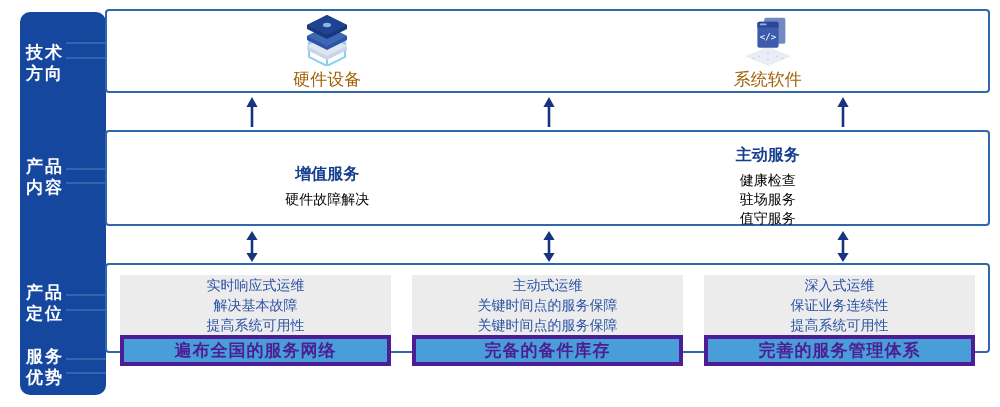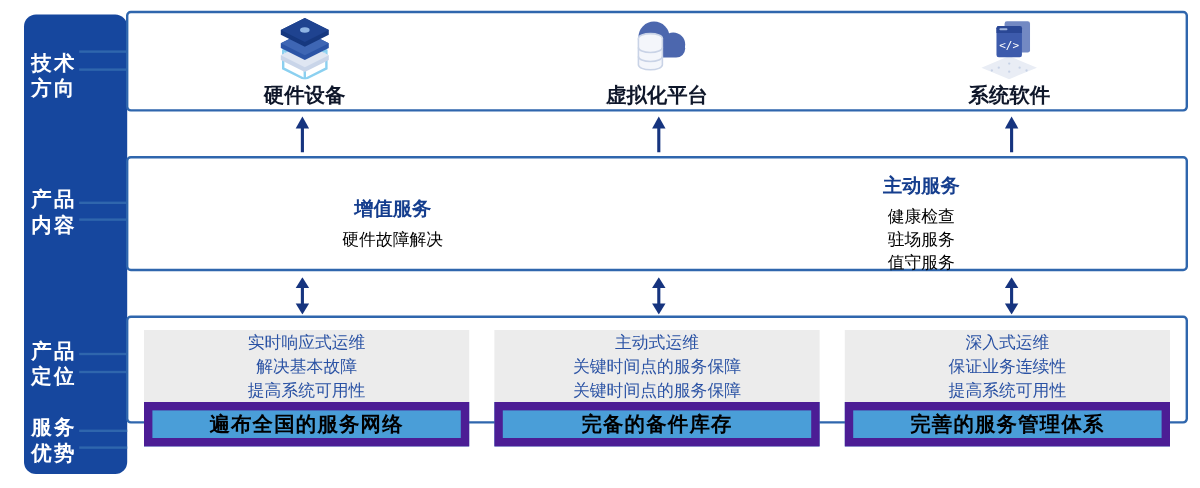--- a/index.html
+++ b/index.html
@@ -24,35 +24,35 @@
     background:#ffffff; border:2px solid #2F66AD; border-radius:4px;
     display:flex; flex-direction:row;
   }
   .top-box { top:9px; height:84px; align-items:center; }
   .mid-box { top:130px; height:96px; }
   .bottom-box { top:263px; height:90px; padding:10px 13px 20px 13px; gap:21px; }
   .tcol, .mcol {
     flex:1 1 0; display:flex; flex-direction:column; align-items:center; justify-content:center;
   }
   .tcol .icon { display:block; }
-  .tlabel { font-size:17px; font-weight:bold; color:#0f172a; margin-top:2px; }
+  .tlabel { font-size:17px; font-weight:normal; color:#a16207; margin-top:2px; }
   .mtitle { font-size:16px; font-weight:bold; color:#153E8E; margin-bottom:5px;margin-top:16px; }
   .mitem  { font-size:14px; color:#000000; line-height:19px; }
   
   .bcol { flex:1 1 0; display:flex; flex-direction:column; }
   .gray-panel {
     height:61px; background:#ECECEC; display:flex; flex-direction:column;
     align-items:center; justify-content:center;
   }
   .gray-panel div { font-size:14px; color:#2A52A4; line-height:20px; }
   .banner {
     margin-top:auto; height:39px; box-sizing:border-box;
-    background:#4A9ED8; border:7px solid #4c1d95;
+    background:#4A9ED8; border:4px solid #4c1d95;
     display:flex; align-items:center; justify-content:center;
-    color:#000000; font-size:17px; font-weight:bold; letter-spacing:1px;
+    color:#4c1d95; font-size:17px; font-weight:bold; letter-spacing:1px;
   }
   .arrow { position:absolute; }
 </style>
 </head>
 <body>
 
 <div class="canvas">
 
   <div class="sidebar">
     <div class="side-label" style="top:30px">
@@ -89,32 +89,20 @@
         <path d="M13 30 L31 39 L49 30 M31 39 L31 54" fill="none" stroke="#8BD0F0" stroke-width="2"></path>
         <path d="M11 34 L31 24 L51 34 L51 38 L31 48 L11 38 Z" fill="#C9D5E9"></path>
         <path d="M11 34 L31 24 L51 34 L31 44 Z" fill="#DFE6F2"></path>
         <path d="M11 24 L31 14 L51 24 L51 28 L31 38 L11 28 Z" fill="#2B54A6"></path>
         <path d="M11 24 L31 14 L51 24 L31 34 Z" fill="#3E66B4"></path>
         <path d="M11 13 L31 3 L51 13 L51 17 L31 27 L11 17 Z" fill="#16387F"></path>
         <path d="M11 13 L31 3 L51 13 L31 23 Z" fill="#1F4390"></path>
         <ellipse cx="31" cy="13" rx="4" ry="2.2" fill="#8FB4E4"></ellipse>
       </svg>
       <div class="tlabel">硬件设备</div>
-    </div>
-    <div class="tcol">
-      <svg class="icon" width="62" height="54" viewBox="0 0 62 54">
-        <circle cx="28" cy="19" r="13" fill="#4C67AE"></circle>
-        <circle cx="44" cy="25" r="10" fill="#4C67AE"></circle>
-        <rect x="15" y="21" width="39" height="15" rx="7.5" fill="#4C67AE"></rect>
-        <ellipse cx="25" cy="20" rx="10" ry="4" fill="#F4F6FB" stroke="#C9D3E6" stroke-width="1.3"></ellipse>
-        <path d="M15 20 L15 42 a10 4.2 0 0 0 20 0 L35 20" fill="#F4F6FB" stroke="#C9D3E6" stroke-width="1.3"></path>
-        <path d="M15 27.5 a10 4.2 0 0 0 20 0" fill="none" stroke="#C9D3E6" stroke-width="1.3"></path>
-        <path d="M15 35 a10 4.2 0 0 0 20 0" fill="none" stroke="#C9D3E6" stroke-width="1.3"></path>
-      </svg>
-      <div class="tlabel">虚拟化平台</div>
     </div>
     <div class="tcol">
       <svg class="icon" width="62" height="54" viewBox="0 0 62 56">
         <path d="M31 36 L55 46 L31 56 L7 46 Z" fill="#E9EDF5"></path>
         <g fill="#C7D2E6">
           <circle cx="22" cy="46" r="1"></circle>
             <circle cx="31" cy="49.5" r="1"></circle>
           <circle cx="40" cy="46" r="1"></circle>
             <circle cx="31" cy="42.5" r="1"></circle>
           <circle cx="16" cy="48.5" r="1"></circle>

